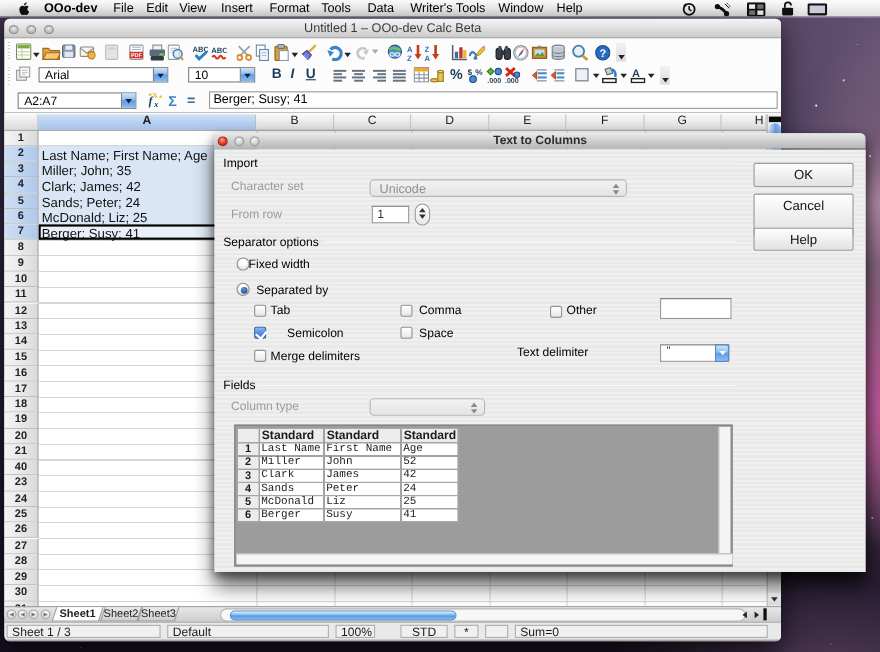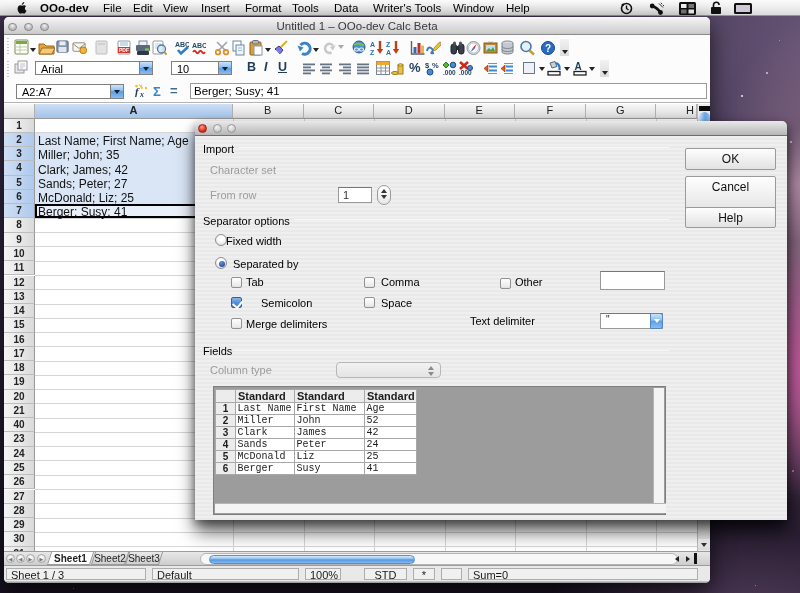--- a/index.html
+++ b/index.html
@@ -546,21 +546,21 @@
     <div class="rhdr" style="top:372.2px;height:14.27px;line-height:14px">26</div>
     <div class="rhdr" style="top:386.5px;height:14.27px;line-height:14px">27</div>
     <div class="rhdr" style="top:400.8px;height:14.27px;line-height:14px">28</div>
     <div class="rhdr" style="top:415.1px;height:14.27px;line-height:14px">29</div>
     <div class="rhdr" style="top:429.3px;height:14.27px;line-height:14px">30</div>
     <div class="rhdr" style="top:443.6px;height:14.27px;line-height:14px">31</div>
 
     <div class="celltext" style="top:31px">Last Name; First Name; Age</div>
     <div class="celltext" style="top:45.3px">Miller; John; 35</div>
     <div class="celltext" style="top:59.6px">Clark; James; 42</div>
-    <div class="celltext" style="top:73.9px">Sands; Peter; 27</div>
+    <div class="celltext" style="top:73.9px">Sands; Peter; 24</div>
     <div class="celltext" style="top:88.2px">McDonald; Liz; 25</div>
     <div class="celltext" style="top:102.4px">Berger; Susy; 41</div>
 
     <div id="vsb">
       <div class="abs" style="left:1px;top:2px;width:11px;height:4.5px;background:#0a0a0a"></div>
       <div class="abs" style="left:0.5px;top:8px;width:11px;height:30px;border-radius:5.5px;background:linear-gradient(90deg,#cfe6fb,#6aa5e8 55%,#8fc0f2)"></div>
       <div class="abs" style="left:0;bottom:1px;width:12px;height:11px;background:linear-gradient(180deg,#fdfdfd,#dcdcdc)">
         <div style="width:0;height:0;border-left:3.5px solid transparent;border-right:3.5px solid transparent;border-top:4.5px solid #333;margin:3.5px auto 0"></div>
       </div>
     </div>
@@ -598,26 +598,32 @@
     <div class="cell" style="left:464px;width:230px;text-align:left">Sum=0</div>
   </div>
   <div id="winbottom"></div>
 </div>
 
 <div id="dlg">
   <div id="dlgtitle">
     <div class="l" style="left:3px;background:radial-gradient(circle at 40% 30%,#ff9a8a,#e0301e 60%,#a31406);border:.5px solid #9e2013"></div>
     <div class="l" style="left:17.5px;background:radial-gradient(circle at 40% 30%,#f5f5f5,#cfcfcf 60%,#a8a8a8);border:.5px solid #999"></div>
     <div class="l" style="left:32px;background:radial-gradient(circle at 40% 30%,#f5f5f5,#cfcfcf 60%,#a8a8a8);border:.5px solid #999"></div>
+    <div class="tt">Text to Columns</div>
   </div>
   <div id="dlgbody">
 
     <div class="dlabel" style="left:8px;top:7px">Import</div>
     <div class="groupline" style="left:44px;top:11px;width:430px"></div>
     <div class="dlabel gray" style="left:15px;top:28px">Character set</div>
+    <div class="dpopup" style="left:141px;top:27px;width:234px">
+      <span class="ptext">Unicode</span>
+      <div class="stepup"></div>
+        <div class="stepdn"></div>
+    </div>
     <div class="dlabel gray" style="left:15px;top:53px">From row</div>
     <div class="tinput" style="left:143px;top:51px;width:34px;height:16px;font-size:11px;padding:1px 0 0 4px;color:#333">1</div>
     <div class="stepper" style="left:182px;top:49px">
       <div style="width:0;height:0;border-left:3px solid transparent;border-right:3px solid transparent;border-bottom:4px solid #333;margin:3px auto 2px"></div>
       <div style="width:0;height:0;border-left:3px solid transparent;border-right:3px solid transparent;border-top:4px solid #333;margin:0 auto"></div>
     </div>
 
     <div class="dlabel" style="left:8px;top:79px">Separator options</div>
     <div class="groupline" style="left:99px;top:83px;width:375px"></div>
     <div class="radio" style="left:20px;top:98px"></div>

